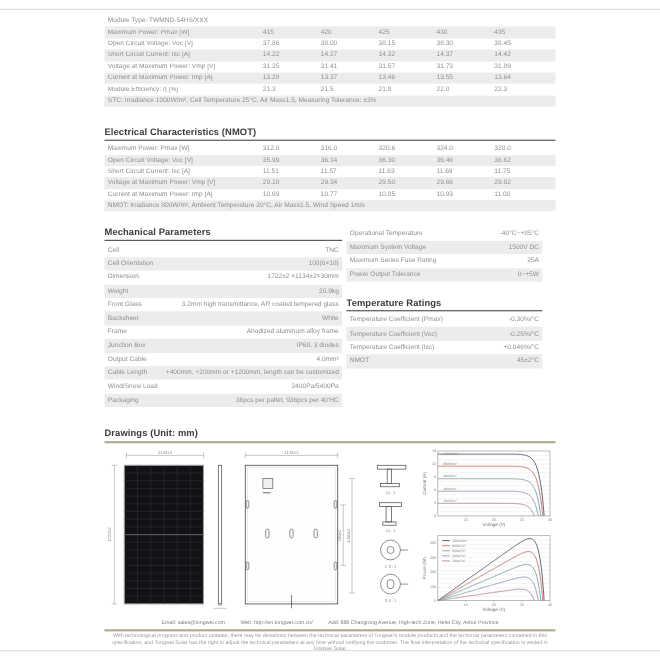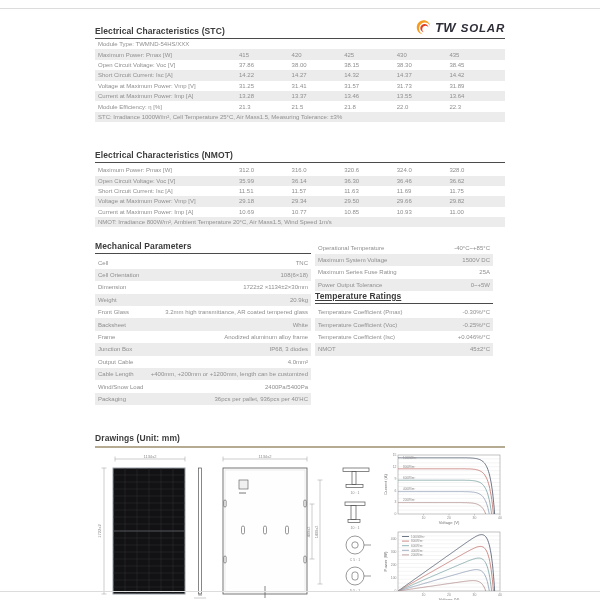--- a/index.html
+++ b/index.html
@@ -5,21 +5,21 @@
   html,body{margin:0;padding:0;}
   body{width:600px;height:600px;background:#ffffff;position:relative;overflow:hidden;
        font-family:"Liberation Sans",sans-serif;-webkit-font-smoothing:antialiased;}
   .edge{position:absolute;left:0;width:600px;height:1px;background:#dcdcdc;}
   .edge.top{top:8px;} .edge.bottom{top:591px;}
   .content{position:absolute;left:95px;top:14px;width:410px;}
   .header{display:flex;justify-content:space-between;align-items:flex-end;
           border-bottom:1.5px solid #4a4a4a;padding-bottom:2px;height:22px;}
   .sec-title{font-size:8.5px;font-weight:bold;color:#3b3b3b;letter-spacing:.1px;}
   .u{border-bottom:1.5px solid #4a4a4a;padding-bottom:2px;margin-bottom:2px;}
-  .mt{margin-top:28px;} .mt2{text-decoration:underline;}
+  .mt{margin-top:18px;} .mt2{margin-top:14px;}
   .logo{display:flex;align-items:center;gap:3px;}
   .logo .tw{font-size:13px;font-weight:900;font-style:italic;color:#2e2e38;letter-spacing:.3px;}
   .logo .solar{font-size:11.5px;font-weight:700;font-style:italic;color:#2e2e38;letter-spacing:.8px;margin-left:2px;}
   .trow{display:flex;align-items:center;height:10.4px;font-size:6px;color:#8f8f8f;padding:0 3px;}
   .trow.shade{background:#ececec;}
   .tlabel{width:142px;white-space:nowrap;overflow:hidden;}
   .tval{width:53px;}
   .mrow{height:10.4px;display:flex;align-items:center;font-size:6px;color:#8f8f8f;padding:0 3px;}
   .foot{display:flex;align-items:center;}
   .cols{display:flex;gap:4px;margin-top:14px;}
@@ -38,31 +38,20 @@
   svg text{font-family:"Liberation Sans",sans-serif;}
 </style>
 </head>
 <body>
 
 <div class="page">
   <div class="edge top"></div>
 
   <div class="content">
 
-    <div class="header">
-      <div class="sec-title">Electrical Characteristics (STC)</div>
-      <div class="logo">
-        <svg width="17" height="17" viewBox="0 0 17 17">
-          <path d="M8.5 1.2 C4.4 1.6 1.5 4.8 1.8 8.9 C2 12.1 4.6 14.8 7.8 15.2 C5.3 14 3.8 11.6 4.1 8.9 C4.4 6.1 6.6 3.9 9.4 3.6 C12 3.4 14.3 4.9 15.2 7.2 C14.8 3.8 11.9 1.1 8.5 1.2 Z" fill="#f59d20"></path>
-          <path d="M9.2 4.9 C6.9 5.1 5.2 7 5.3 9.3 C5.4 11.3 6.9 12.9 8.8 13.3 C7.6 12.5 7 11 7.3 9.5 C7.6 7.9 9 6.8 10.6 6.8 C11.9 6.8 13 7.5 13.6 8.6 C13.3 6.4 11.4 4.7 9.2 4.9 Z" fill="#e0401f"></path>
-        </svg>
-        <span class="tw">TW</span>
-          <span class="solar">SOLAR</span>
-      </div>
-    </div>
 
     <div class="mrow">Module Type: TWMND-54HS/XXX</div>
     <div>
         <div class="trow shade">
           <span class="tlabel">Maximum Power: Pmax [W]</span>
           <span class="tval">415</span>
           <span class="tval">420</span>
           <span class="tval">425</span>
           <span class="tval">430</span>
           <span class="tval">435</span>

